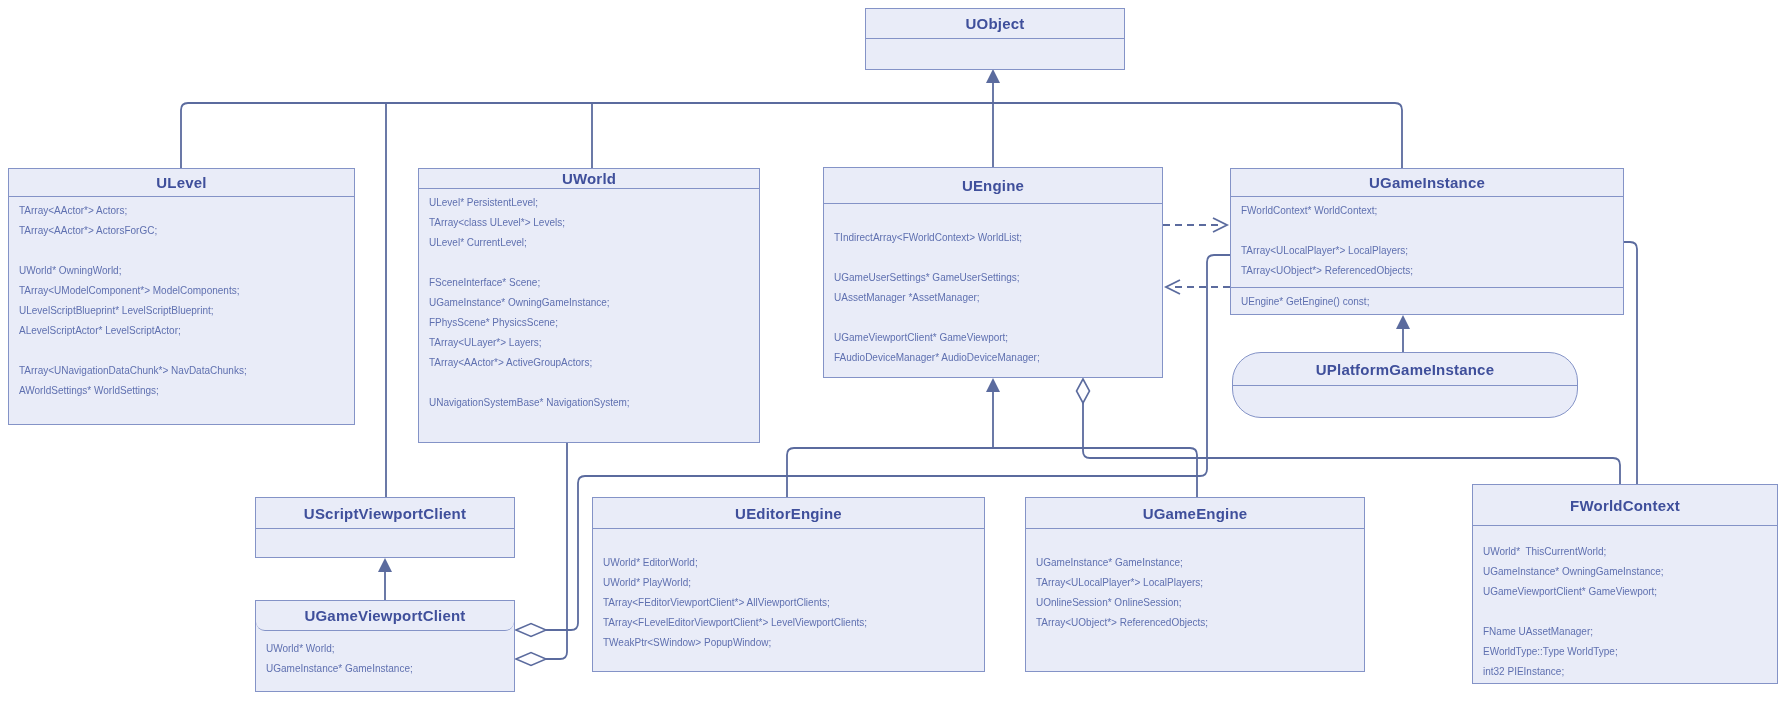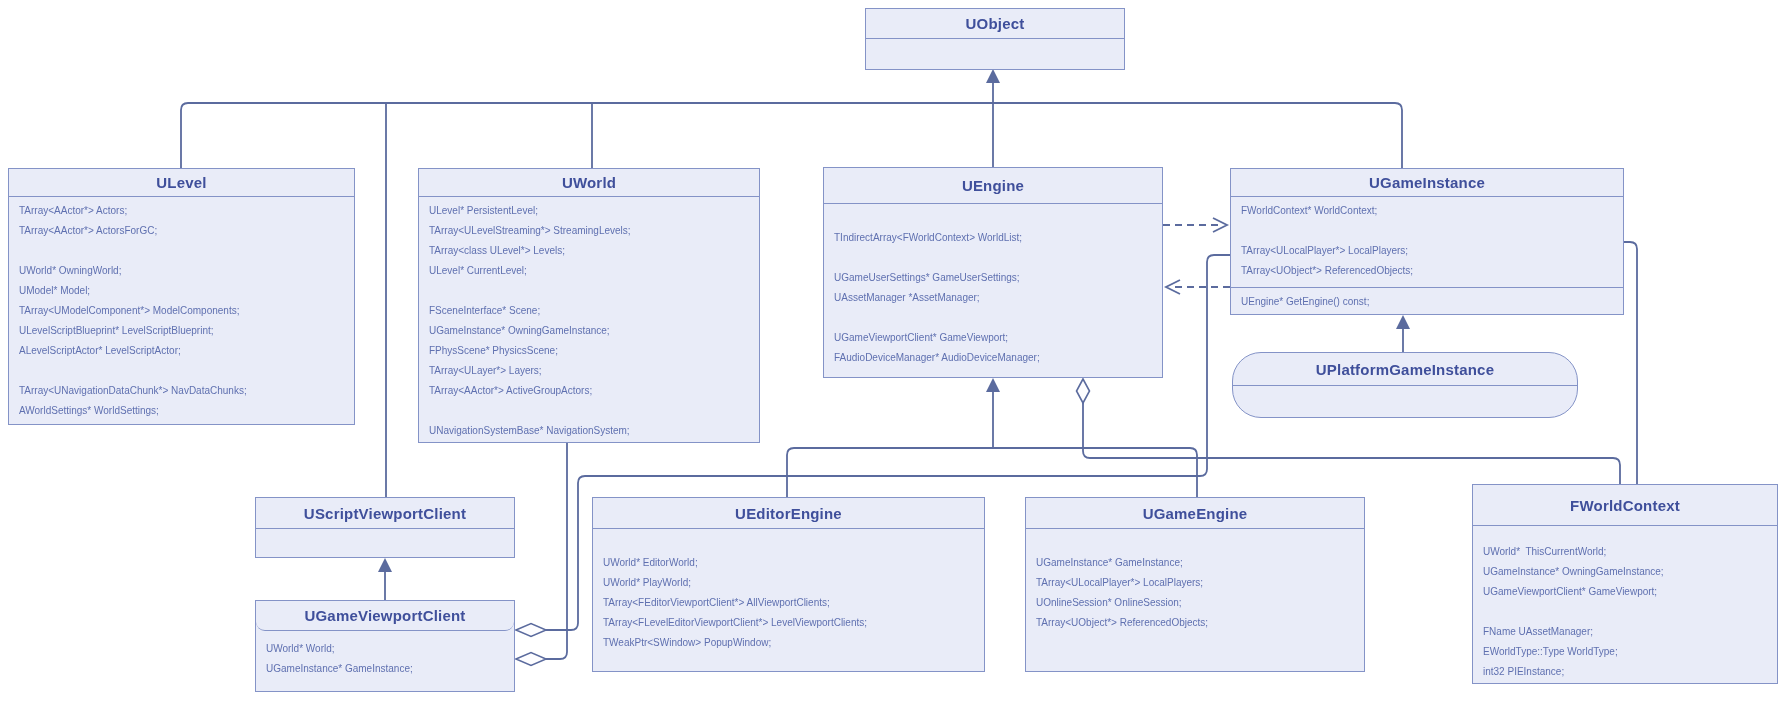--- a/index.html
+++ b/index.html
@@ -102,35 +102,33 @@
   <div class="bd"></div>
 </div>
 
 <div class="cls" style="left:8px;top:168px;width:347px;height:257px;">
   <div class="hd" style="height:28px;">ULevel</div>
   <div class="bd">
       <div class="mrow">TArray&lt;AActor*&gt; Actors;</div>
       <div class="mrow">TArray&lt;AActor*&gt; ActorsForGC;</div>
       <div class="mrow"></div>
       <div class="mrow">UWorld* OwningWorld;</div>
-      <div class="mrow">UModel* Model;</div>
       <div class="mrow">TArray&lt;UModelComponent*&gt; ModelComponents;</div>
       <div class="mrow">ULevelScriptBlueprint* LevelScriptBlueprint;</div>
       <div class="mrow">ALevelScriptActor* LevelScriptActor;</div>
       <div class="mrow"></div>
       <div class="mrow">TArray&lt;UNavigationDataChunk*&gt; NavDataChunks;</div>
       <div class="mrow">AWorldSettings* WorldSettings;</div>
     </div>
 </div>
 
 <div class="cls" style="left:418px;top:168px;width:342px;height:275px;">
-  <div class="hd" style="height:28px;">UWorld</div>
+  <div class="hd" style="height:20px;">UWorld</div>
   <div class="bd">
       <div class="mrow">ULevel* PersistentLevel;</div>
-      <div class="mrow">TArray&lt;ULevelStreaming*&gt; StreamingLevels;</div>
       <div class="mrow">TArray&lt;class ULevel*&gt; Levels;</div>
       <div class="mrow">ULevel* CurrentLevel;</div>
       <div class="mrow"></div>
       <div class="mrow">FSceneInterface* Scene;</div>
       <div class="mrow">UGameInstance* OwningGameInstance;</div>
       <div class="mrow">FPhysScene* PhysicsScene;</div>
       <div class="mrow">TArray&lt;ULayer*&gt; Layers;</div>
       <div class="mrow">TArray&lt;AActor*&gt; ActiveGroupActors;</div>
       <div class="mrow"></div>
       <div class="mrow">UNavigationSystemBase* NavigationSystem;</div>

